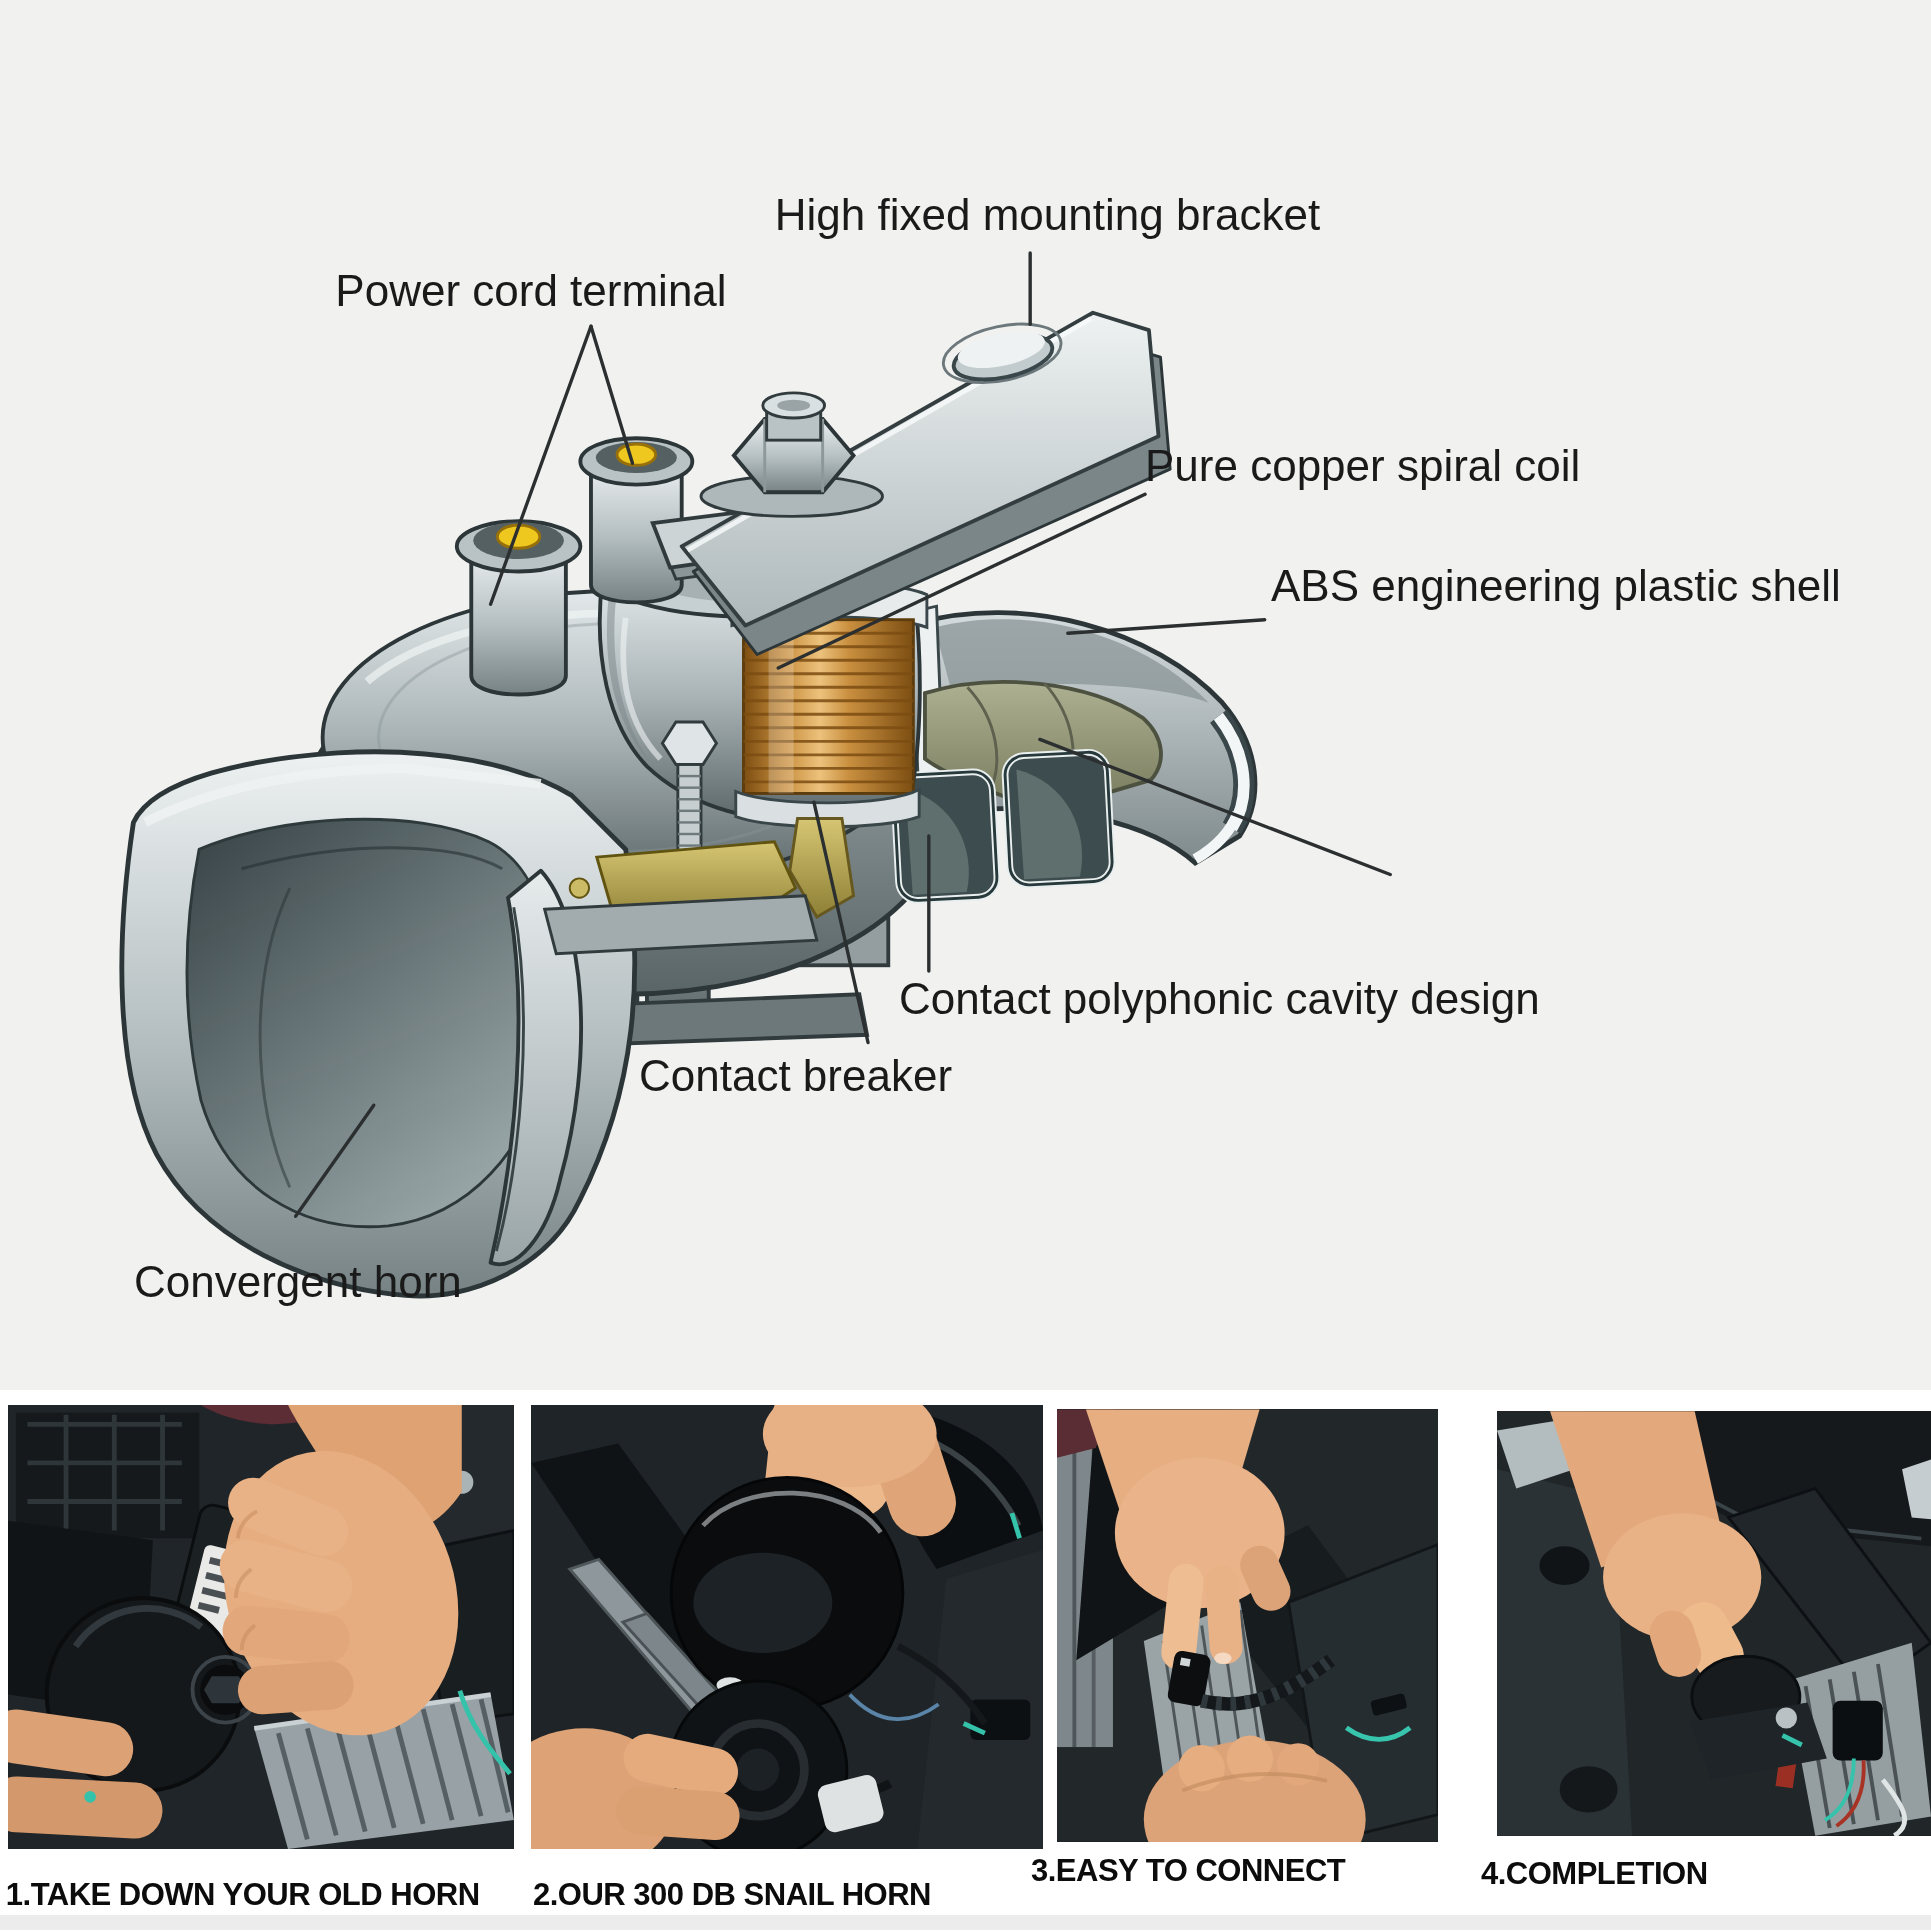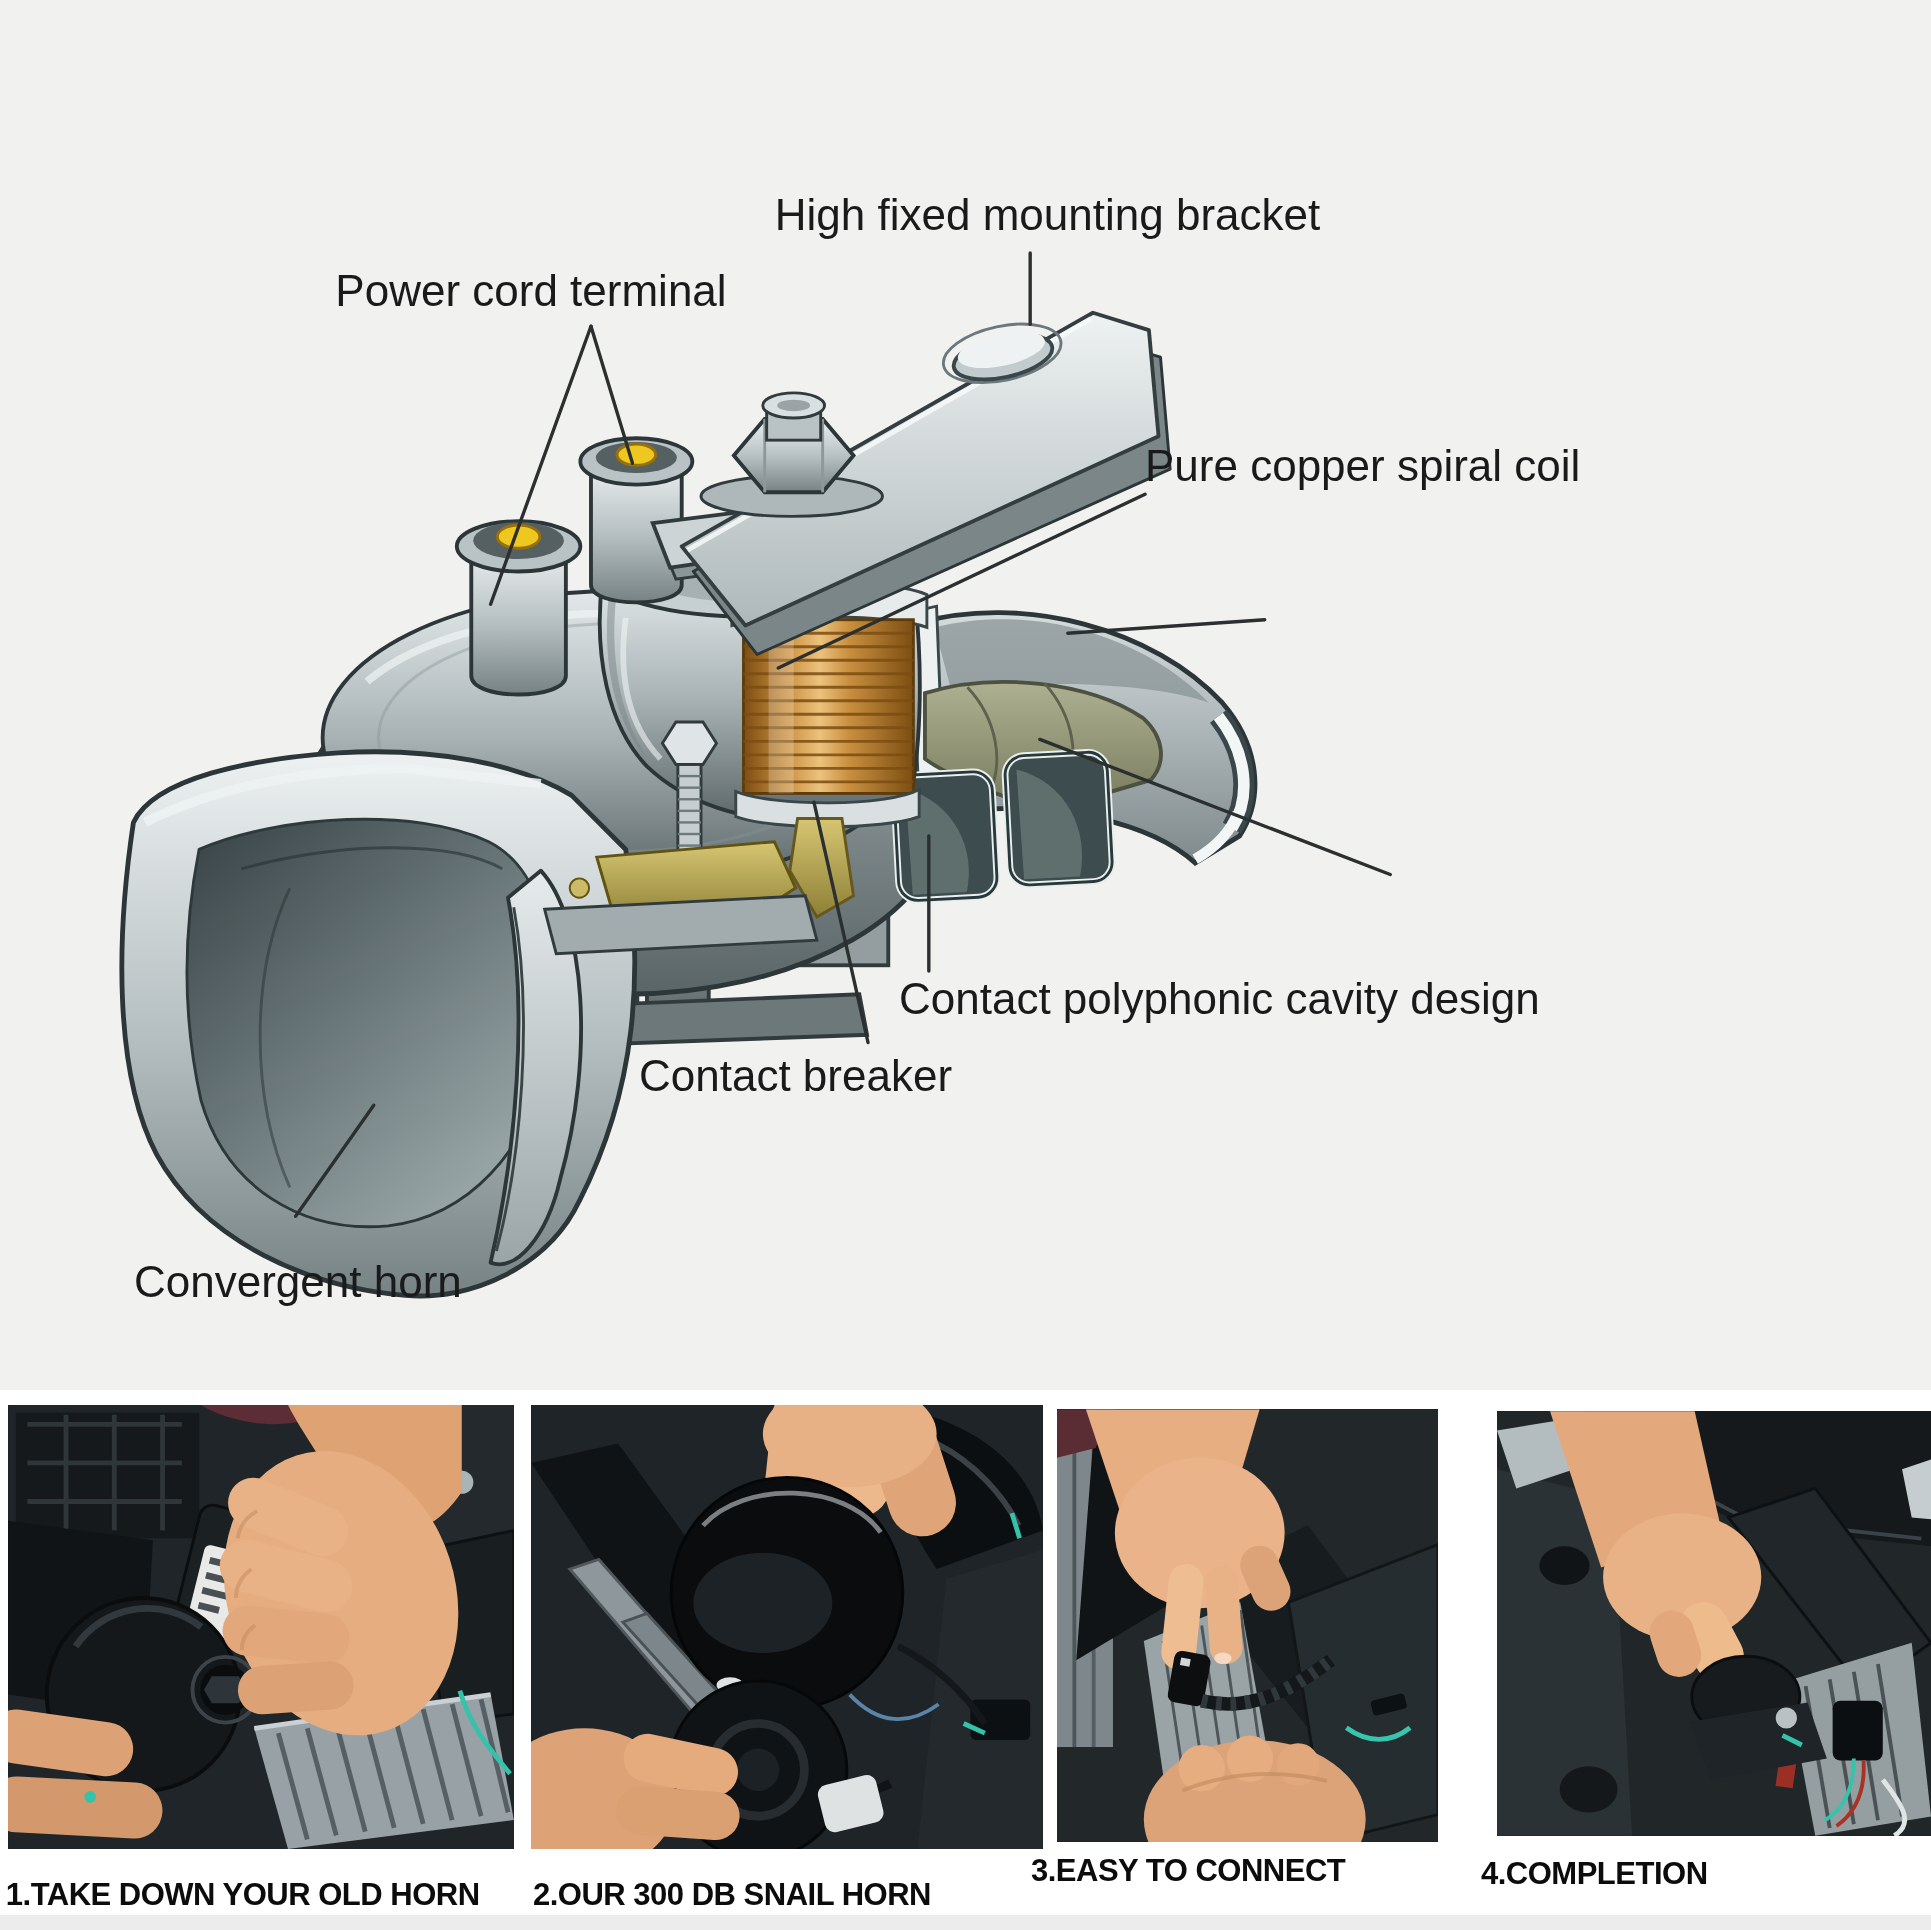--- a/index.html
+++ b/index.html
@@ -233,20 +233,21 @@
         <path d="M1077,766 L1440,906"></path>
         <path d="M962,866 L962,1006"></path>
         <path d="M843,831 L899,1080"></path>
         <path d="M387,1145 L306,1260"></path>
       </g>
     </svg>
 
     <div class="lbl center" style="left:748px;top:189px;width:599px;">High fixed mounting bracket</div>
     <div class="lbl center" style="left:311px;top:265px;width:440px;">Power cord terminal</div>
     <div class="lbl" style="left:1145px;top:440px;">Pure copper spiral coil</div>
+    <div class="lbl" style="left:1271px;top:560px;">ABS engineering plastic shell</div>
     <div class="lbl" style="left:899px;top:973px;">Contact polyphonic cavity design</div>
     <div class="lbl" style="left:639px;top:1050px;">Contact breaker</div>
     <div class="lbl" style="left:134px;top:1256px;">Convergent horn</div>
   </div>
 
   <div id="steps">
 
     <figure class="panel" id="p1" style="margin:0;">
       <svg viewBox="0 0 524 460">
         <rect width="524" height="460" fill="#1f2528"></rect>

